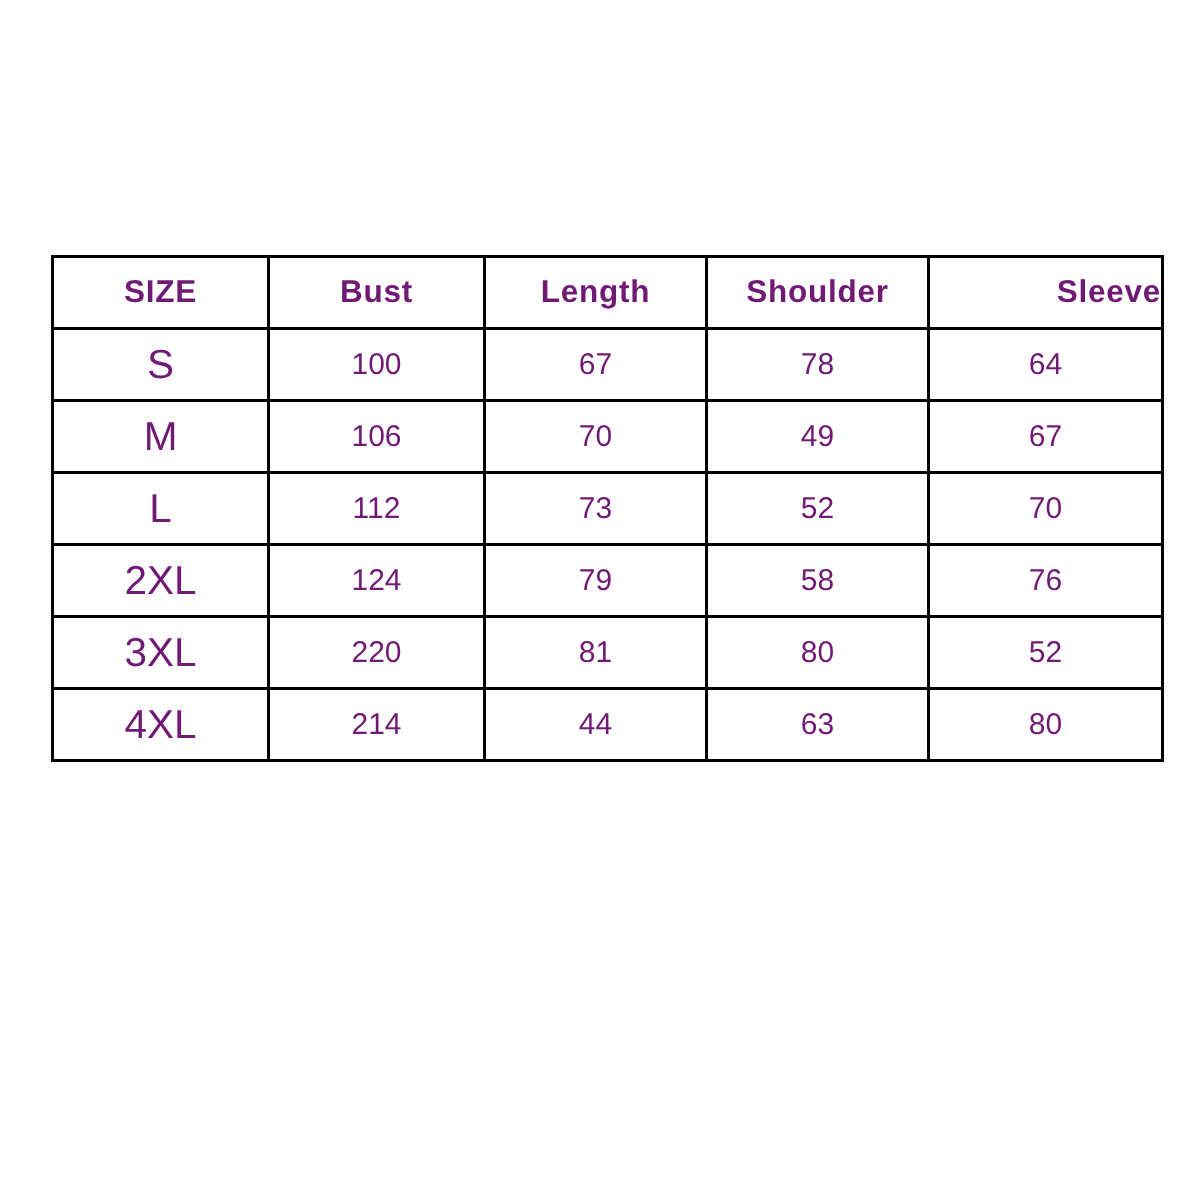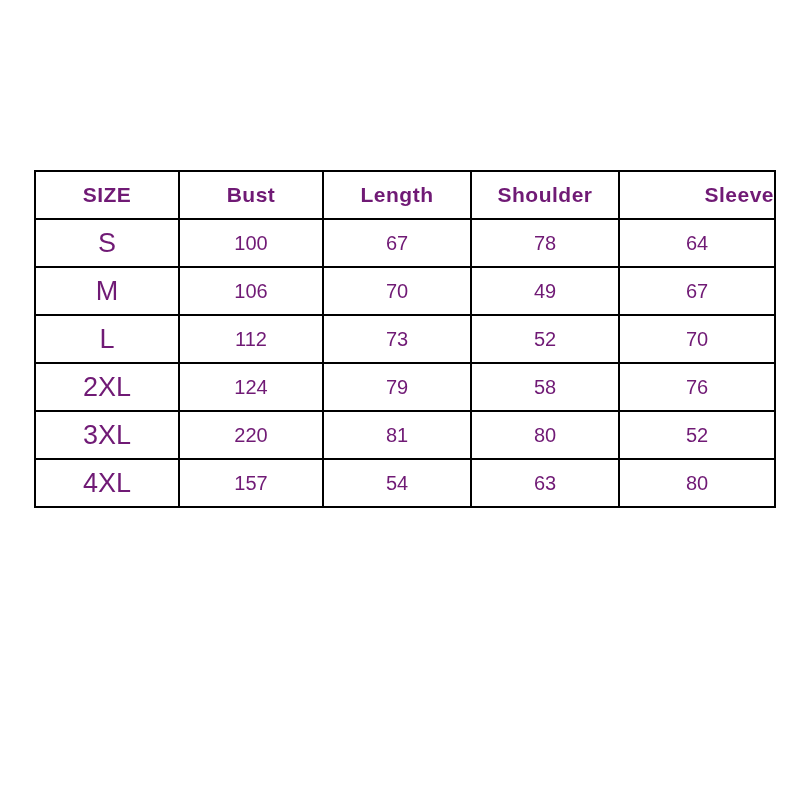--- a/index.html
+++ b/index.html
@@ -128,21 +128,21 @@
         </tr>
         <tr>
           <td class="sizecol">3XL</td>
           <td>220</td>
           <td>81</td>
           <td>80</td>
           <td>52</td>
         </tr>
         <tr>
           <td class="sizecol">4XL</td>
-          <td>157</td>
-          <td>54</td>
+          <td>214</td>
+          <td>44</td>
           <td>63</td>
           <td>80</td>
         </tr>
       </tbody>
     </table>
   </div>
 </div>
 
 </body></html>

